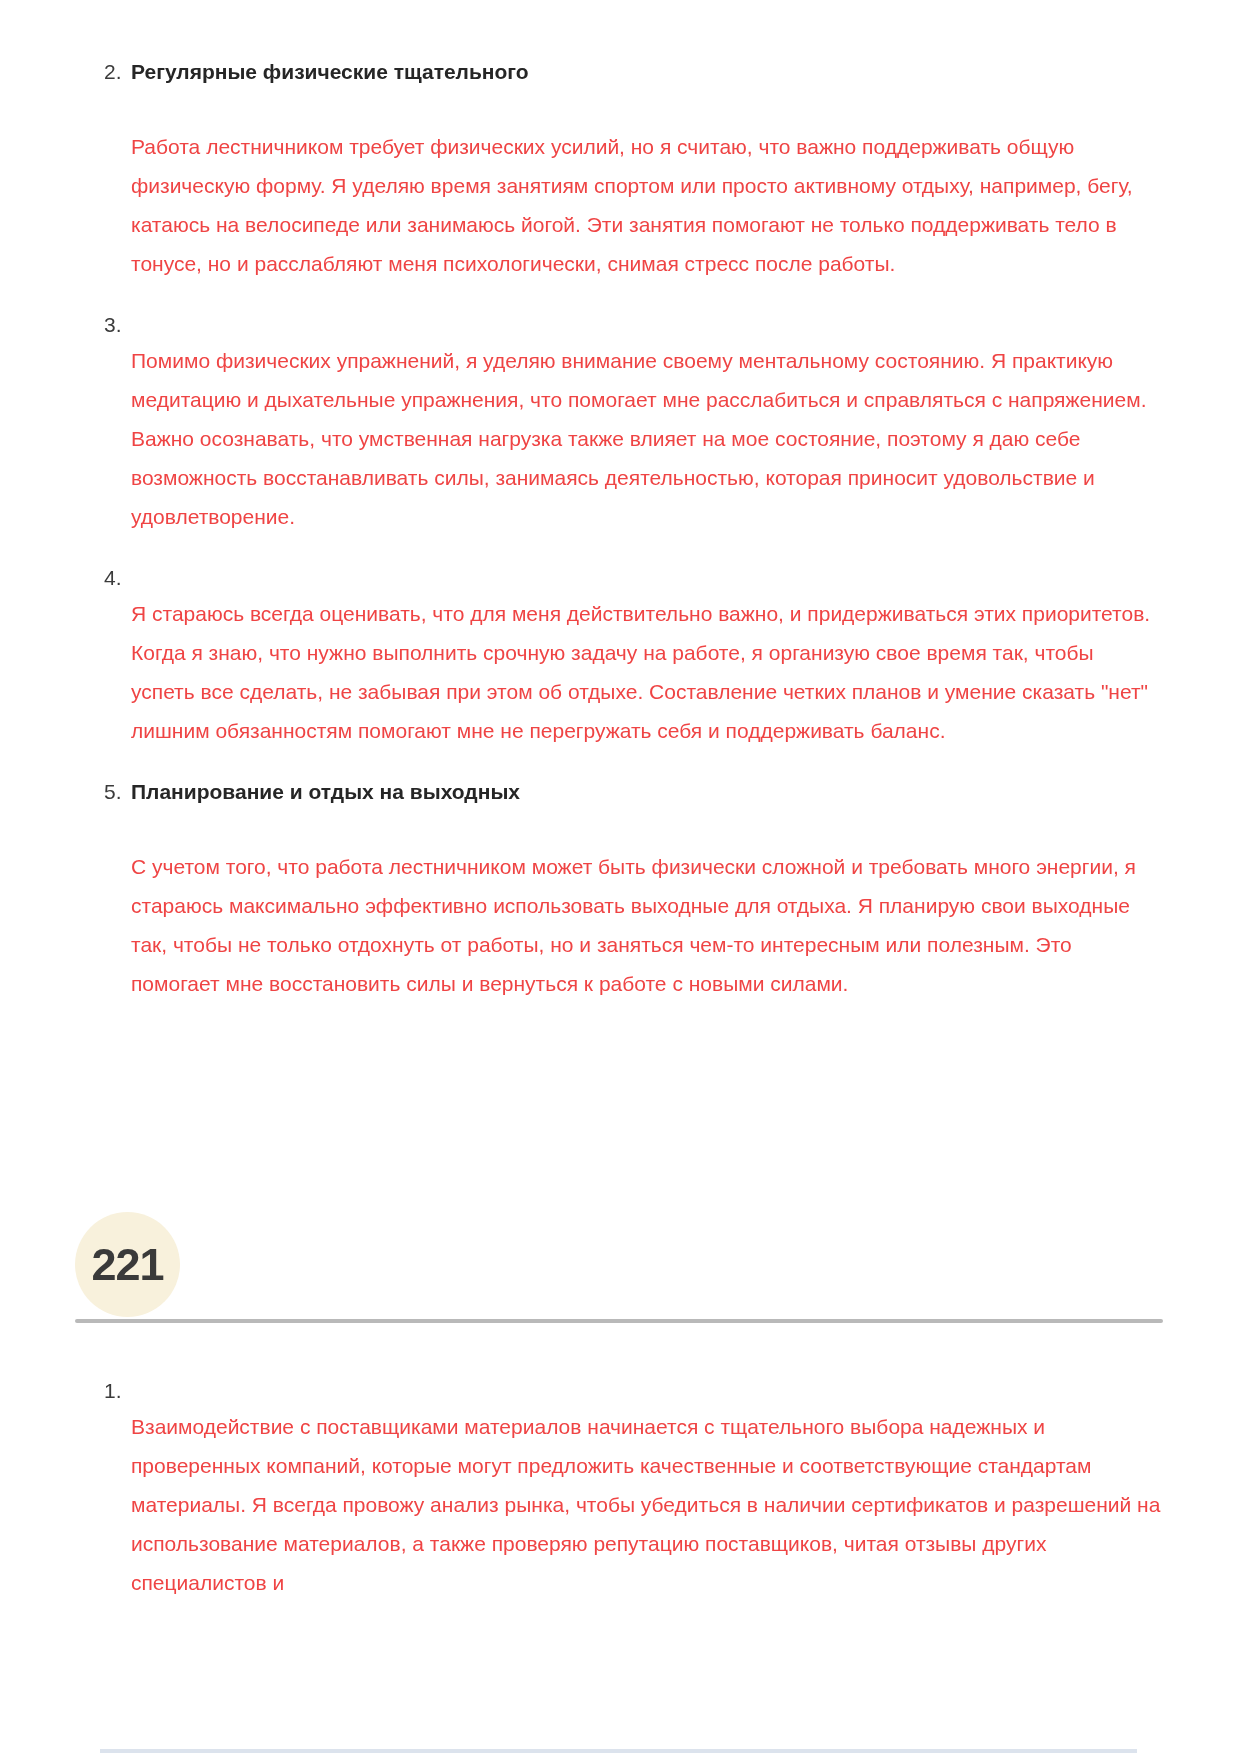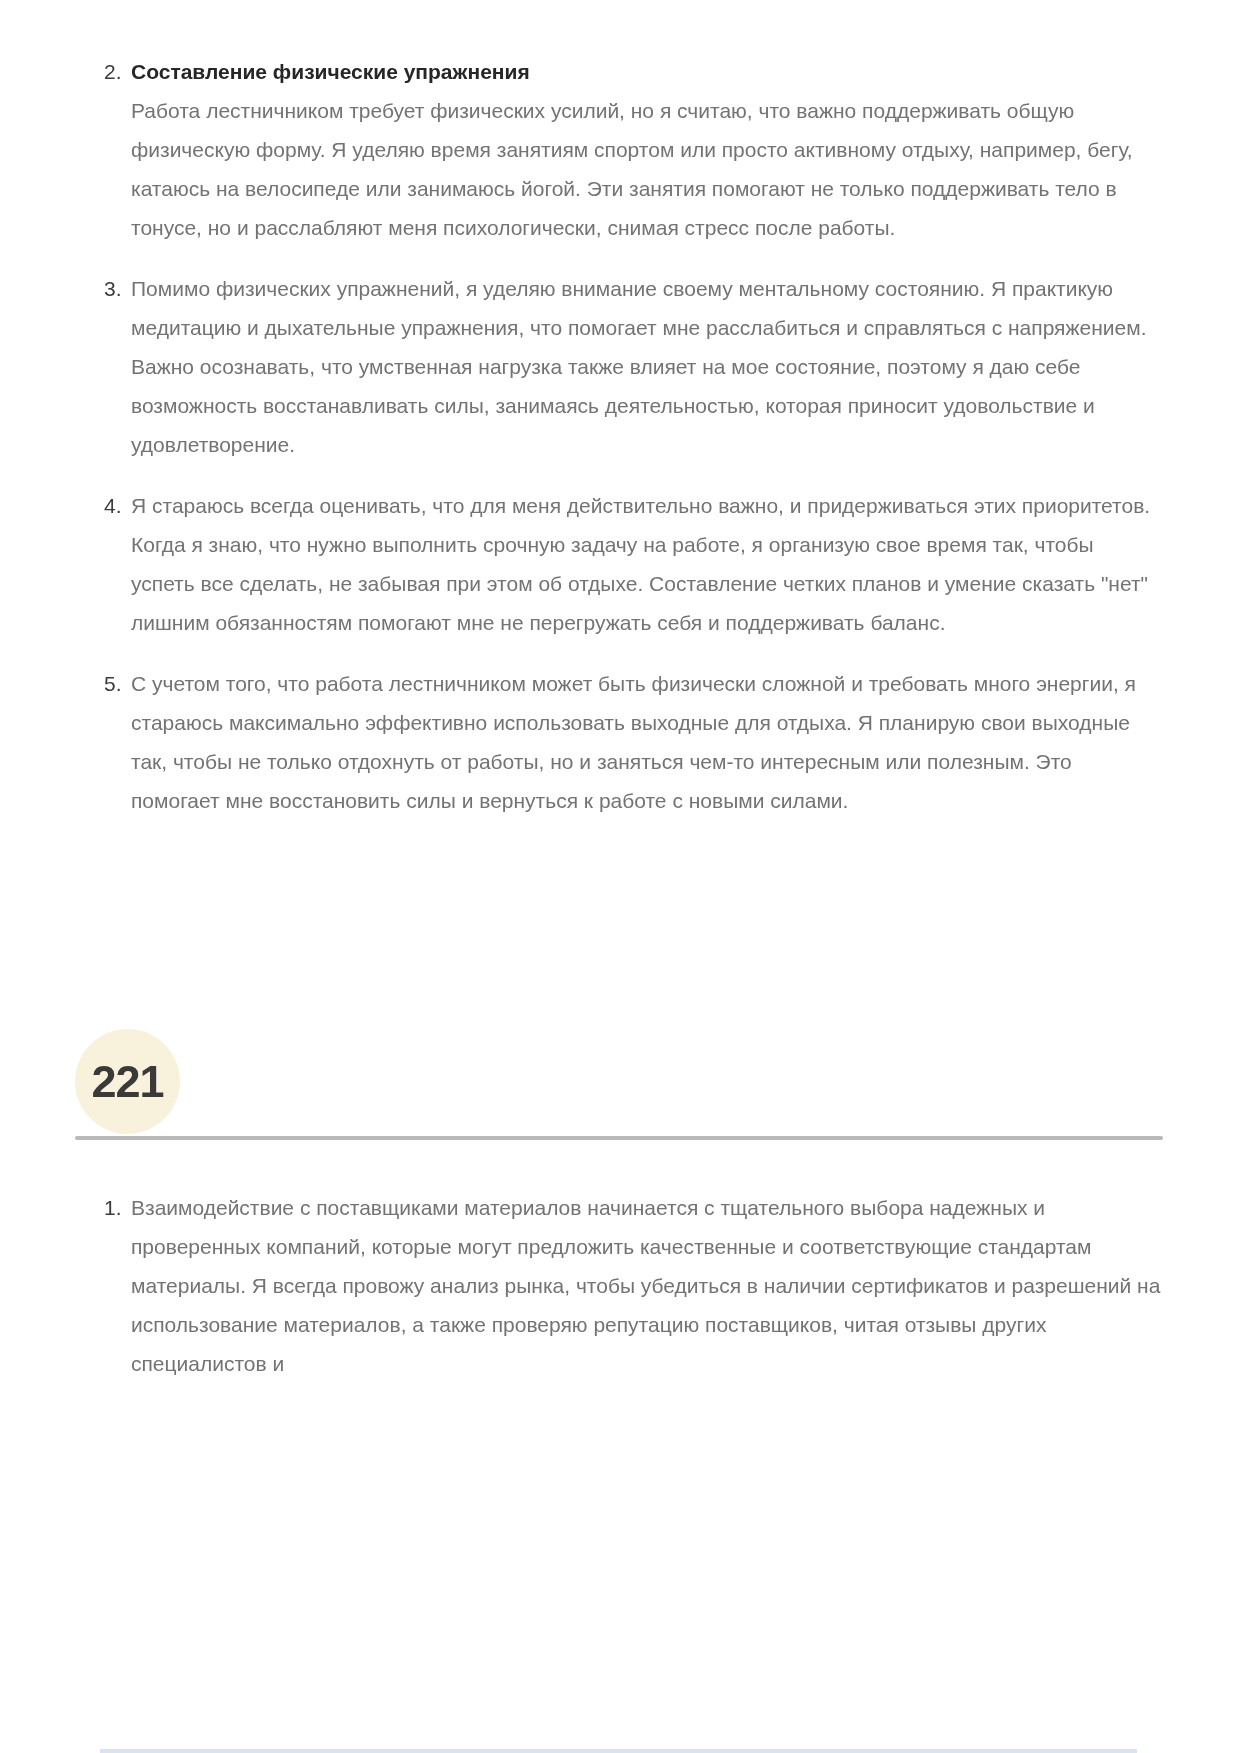--- a/index.html
+++ b/index.html
@@ -36,21 +36,22 @@
   }
   .list-item .item-body {
     flex: 1 1 auto;
     max-width: 1032px;
   }
   .item-title {
     font-weight: bold;
     color: #262626;
   }
   .item-text {
-    color: #737373;
+    color: #ef4444;
+    margin-top: 36px;
   }
   
   .section-header {
     display: flex;
     align-items: center;
     margin-top: 209px;
     margin-left: -29px;
   }
   .badge {
     flex: none;
@@ -99,21 +100,21 @@
 </head>
 <body style="--badge-bg: #f8f1dc; --badge-text: #3a3a3a; --divider: #b9b9b9; --bottom-bar: #dce3ed;">
 
 <div class="page-content">
 
   <div class="top-list">
 
     <div class="list-item">
       <span class="num">2.</span>
       <div class="item-body">
-        <div class="item-title">Составление физические упражнения</div>
+        <div class="item-title">Регулярные физические тщательного</div>
         <div class="item-text">Работа лестничником требует физических усилий, но я считаю, что важно поддерживать общую физическую форму. Я уделяю время занятиям спортом или просто активному отдыху, например, бегу, катаюсь на велосипеде или занимаюсь йогой. Эти занятия помогают не только поддерживать тело в тонусе, но и расслабляют меня психологически, снимая стресс после работы.</div>
       </div>
     </div>
 
     <div class="list-item">
       <span class="num">3.</span>
       <div class="item-body">
         <div class="item-text">Помимо физических упражнений, я уделяю внимание своему ментальному состоянию. Я практикую медитацию и дыхательные упражнения, что помогает мне расслабиться и справляться с напряжением. Важно осознавать, что умственная нагрузка также влияет на мое состояние, поэтому я даю себе возможность восстанавливать силы, занимаясь деятельностью, которая приносит удовольствие и удовлетворение.</div>
       </div>
     </div>
@@ -121,20 +122,21 @@
     <div class="list-item">
       <span class="num">4.</span>
       <div class="item-body">
         <div class="item-text">Я стараюсь всегда оценивать, что для меня действительно важно, и придерживаться этих приоритетов. Когда я знаю, что нужно выполнить срочную задачу на работе, я организую свое время так, чтобы успеть все сделать, не забывая при этом об отдыхе. Составление четких планов и умение сказать "нет" лишним обязанностям помогают мне не перегружать себя и поддерживать баланс.</div>
       </div>
     </div>
 
     <div class="list-item">
       <span class="num">5.</span>
       <div class="item-body">
+        <div class="item-title">Планирование и отдых на выходных</div>
         <div class="item-text">С учетом того, что работа лестничником может быть физически сложной и требовать много энергии, я стараюсь максимально эффективно использовать выходные для отдыха. Я планирую свои выходные так, чтобы не только отдохнуть от работы, но и заняться чем-то интересным или полезным. Это помогает мне восстановить силы и вернуться к работе с новыми силами.</div>
       </div>
     </div>
 
   </div>
 
   <div class="section-header">
     <div class="badge">
       <span class="badge-number">221</span>
     </div>

